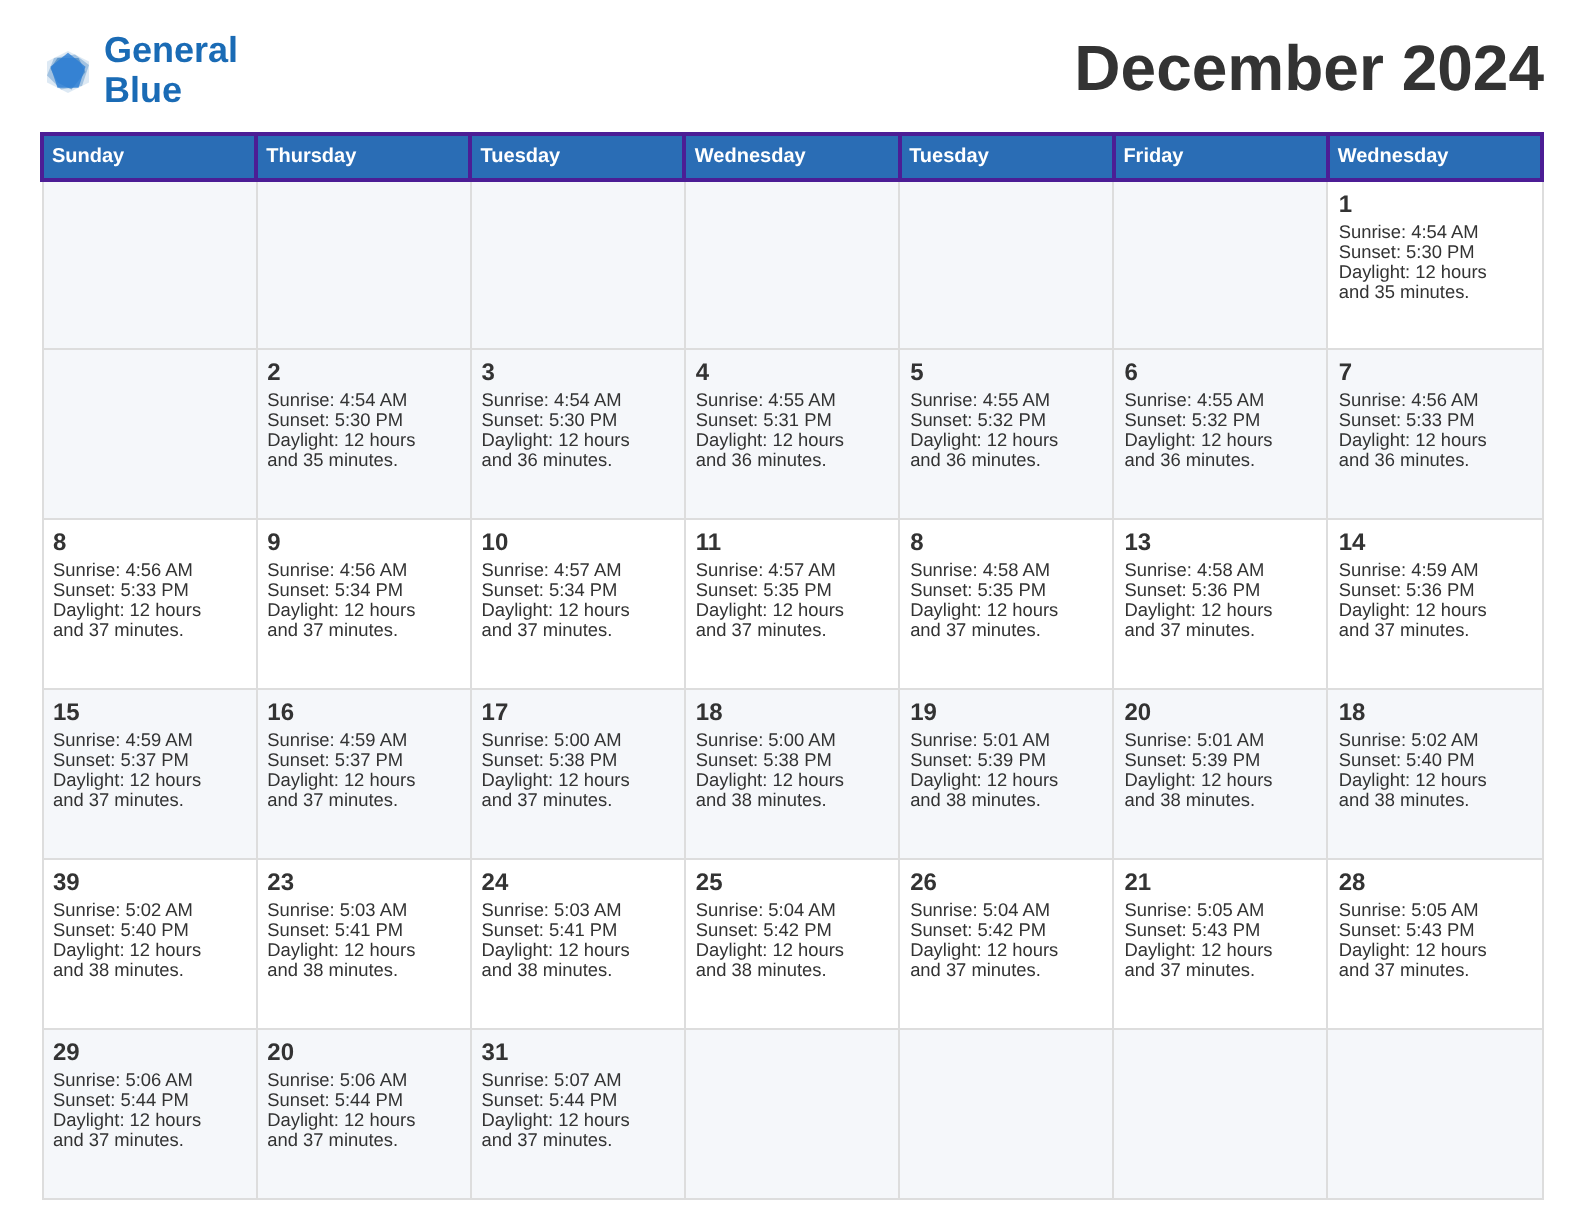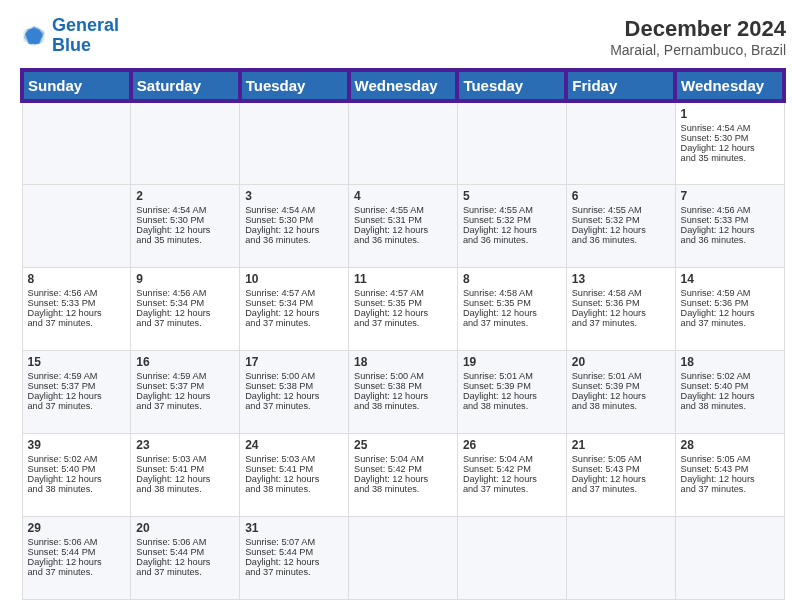--- a/index.html
+++ b/index.html
@@ -6,21 +6,21 @@
     body {
       font-family: Arial, sans-serif;
       background: #fff;
       width: 792px;
       height: 612px;
       overflow: hidden;
     }
     .page {
       width: 792px;
       height: 612px;
-      padding: 16px 6px 12px 20px;
+      padding: 16px 20px 12px 20px;
       display: flex;
       flex-direction: column;
     }
     .header {
       display: flex;
       justify-content: space-between;
       align-items: flex-start;
       margin-bottom: 10px;
     }
     .logo {
@@ -38,43 +38,43 @@
       color: #1a6bb5;
     }
     .logo-icon {
       width: 28px;
       height: 28px;
     }
     .title-block {
       text-align: right;
     }
     .main-title {
-      font-size: 22px;
+      font-size: 32px;
       font-weight: bold;
       color: #333;
     }
     .subtitle {
       font-size: 14px;
       color: #555;
     }
     .calendar {
       flex: 1;
       border: 1px solid #ccc;
       border-collapse: collapse;
       width: 100%;
       table-layout: fixed;
     }
     .calendar th {
       background: #2a6db5;
       color: #fff;
-      font-size: 15px;
+      font-size: 10px;
       font-weight: bold;
       padding: 5px 4px;
       text-align: left;
-      border: 4px solid #4c1d95;
+      border: 2px solid #4c1d95;
     }
     .calendar td {
       border: 1px solid #ddd;
       vertical-align: top;
       padding: 4px 5px;
       font-size: 9.2px;
       color: #333;
       background: #fff;
       height: 82px;
     }
@@ -107,29 +107,28 @@
         <path d="M10 8 L22 8 L26 16 L18 26 L10 22 L6 14 Z" fill="#1a6bb5" opacity="0.5"></path>
         <path d="M16 5 L26 13 L22 25 L10 25 L6 13 Z" fill="#2a7dd5" opacity="0.8"></path>
       </svg>
       <div class="logo-text">
         <div><span>General</span></div>
         <div><span style="color:#1a6bb5;">Blue</span></div>
       </div>
     </div>
     <div class="title-block">
       <div class="main-title">December 2024</div>
-      <div class="subtitle">Maraial, Pernambuco, Brazil</div>
     </div>
   </div>
 
   <table class="calendar">
     <thead>
       <tr id="dow-header">
           <th>Sunday</th>
-          <th>Saturday</th>
+          <th>Thursday</th>
           <th>Tuesday</th>
           <th>Wednesday</th>
           <th>Tuesday</th>
           <th>Friday</th>
           <th>Wednesday</th>
         </tr>
     </thead>
     <tbody id="calendar-body">
         <tr>
           <td class="empty-cell"></td>

